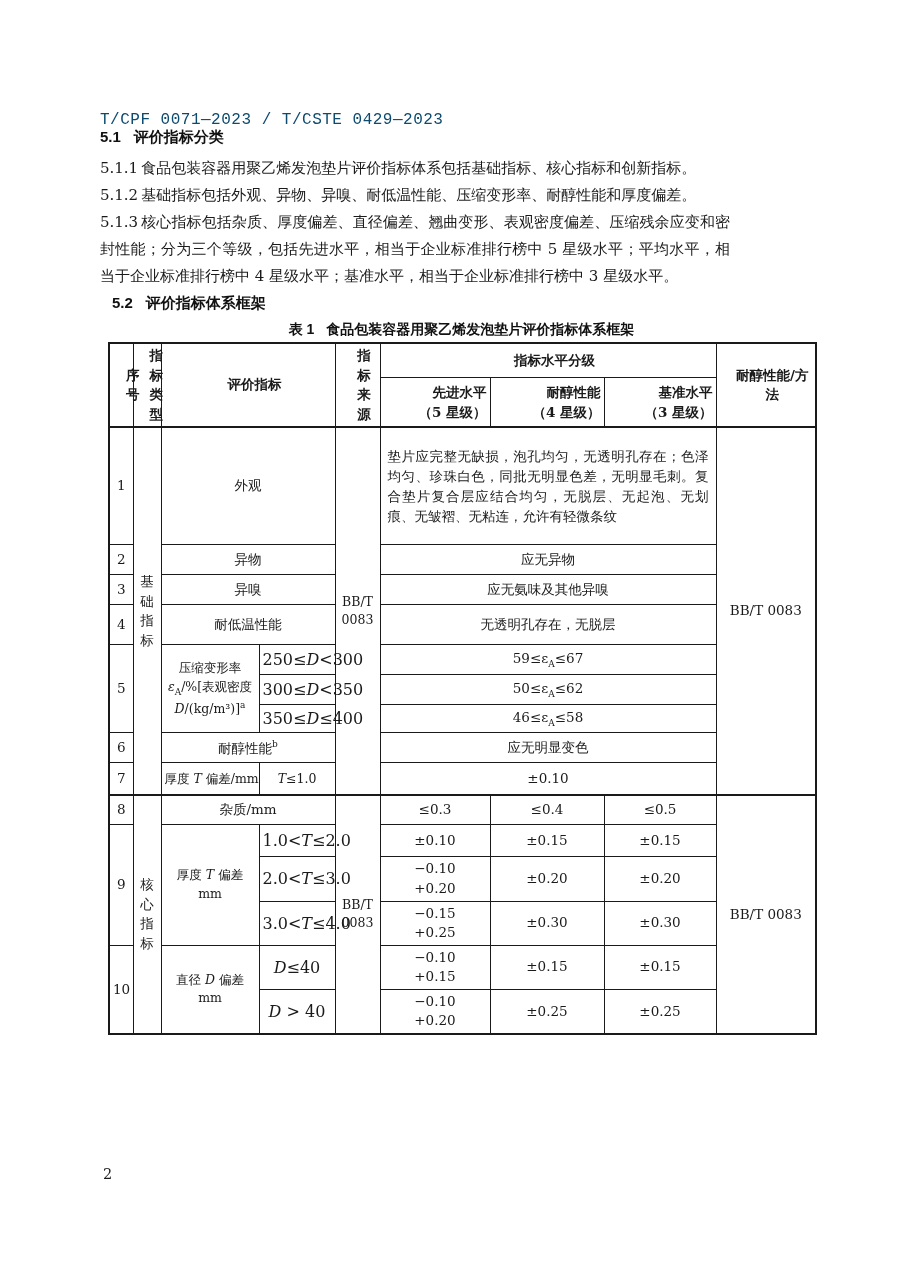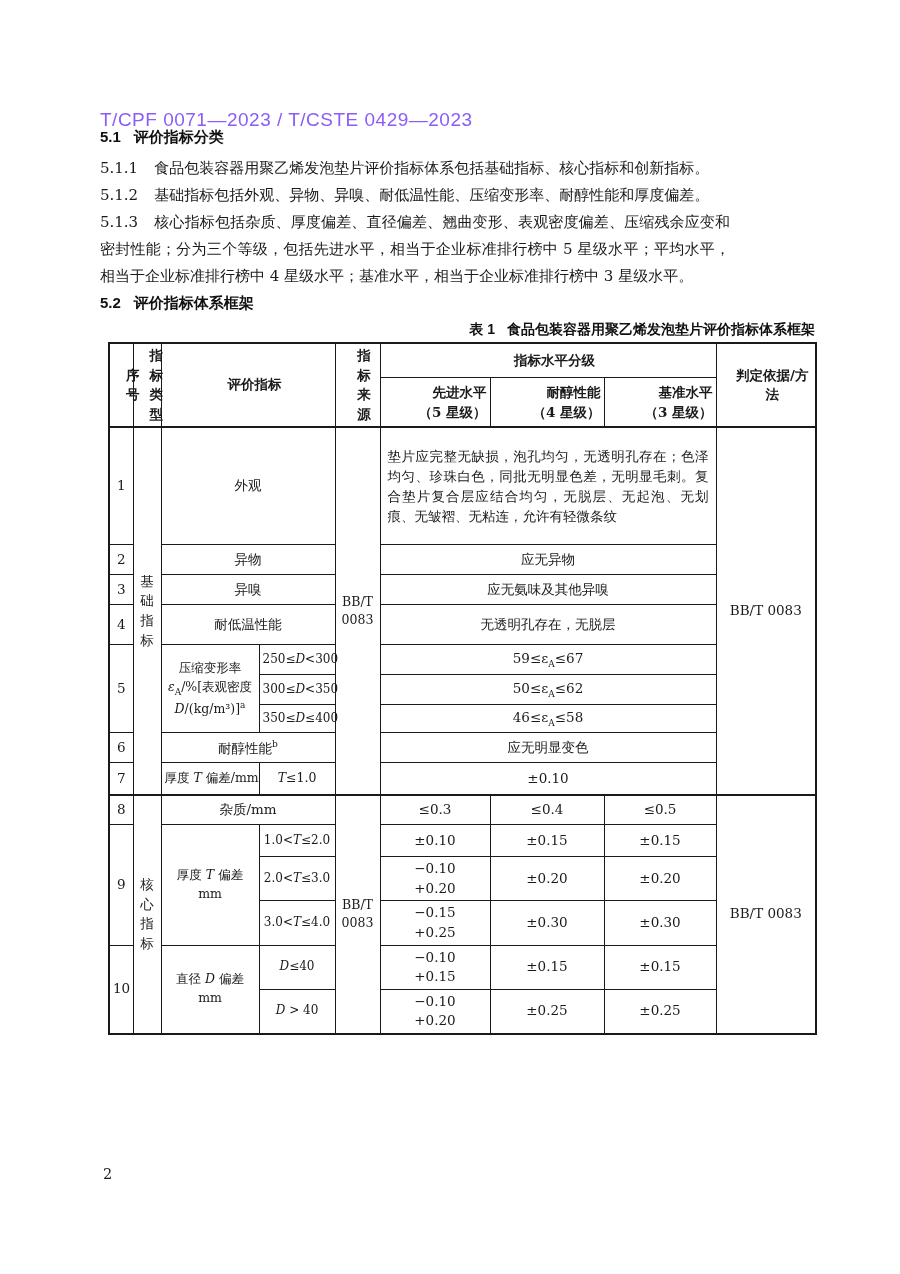--- a/index.html
+++ b/index.html
@@ -7,41 +7,41 @@
   .page {
     position:relative;
     width:900px; height:1274px;
     background:#ffffff;
     color:#1a1a1a;
     font-family:"DejaVu Serif","Liberation Serif",serif;
     overflow:hidden;
   }
   .content { padding:112px 85px 0 100px; width:815px; }
   .doc-number {
-    font-family:Liberation Sans, sans-serif;
-    font-size:19px; letter-spacing:0.5px; line-height:16px;
-    color:#8b5cf6;
+    font-family:Liberation Mono, monospace;
+    font-size:16px; letter-spacing:0.5px; line-height:16px;
+    color:#0c4a6e;
   }
   h2.sec {
     font-family:"Liberation Sans","DejaVu Sans",sans-serif;
     font-size:15.5px; font-weight:bold; line-height:17px;
     margin:23px 0 13px 0; color:#111;
   }
   h3.sec {
     font-family:"Liberation Sans","DejaVu Sans",sans-serif;
     font-size:15px; font-weight:bold; line-height:17px;
     margin:0 0 10px 0; color:#111;
   }
-  h3.sec.tight { margin-top:4px; }
+  h3.sec.tight { margin-top:4px;margin-left:12px; }
   .sec .num { margin-right:13px; }
   p.body { font-size:15px; line-height:27px; text-align:justify; }
-  p.body .pnum { margin-right:16px; }
+  p.body .pnum { margin-right:3px; }
   p.body.indent { text-indent:2em; }
   .caption {
-    width:707px; margin:10px 0 3px 8px; text-align:right;
+    width:707px; margin:10px 0 3px 8px; text-align:center;
     font-family:"Liberation Sans","DejaVu Sans",sans-serif;
     font-size:14px; font-weight:bold; color:#111;
   }
   .caption .cap-text { margin-left:12px; }
 
   table.t1 {
     margin-left:8px;
     width:707px; table-layout:fixed;
     border-collapse:collapse;
     border:2px solid #1a1a1a;
@@ -50,21 +50,21 @@
   .t1 th, .t1 td {
     border:1px solid #1a1a1a;
     text-align:center; vertical-align:middle;
     padding:2px 3px; line-height:1.45;
     font-weight:normal;
   }
   .t1 thead th { font-weight:bold;padding-left:16px; }
   .t1 thead { border-bottom:2px solid #1a1a1a; }
   .t1 tr.block-start td { border-top:2px solid #1a1a1a; }
   .t1 .small { font-size:12.5px; }
-  .t1 .xsmall { font-size:12px;margin-left:21px; }
+  .t1 .xsmall { font-size:16px;margin-left:21px; }
   .t1 .nowrap { white-space:nowrap; }
   .t1 .pre { white-space:pre-line; }
   .t1 td.req-long {
     text-align:justify; padding:18px 7px; line-height:20px; font-size:13.5px;
   }
   .t1 .ln { display:block; line-height:1.5; }
   .var { font-style:italic; font-family:"DejaVu Serif","Liberation Serif",serif; }
   .gvar { font-style:italic; }
   .t1 sub { font-size:9px; vertical-align:sub; }
   .t1 sup { font-size:9px; vertical-align:super; }
@@ -106,21 +106,21 @@
           <col style="width:112px">
           <col style="width:100px">
       </colgroup>
       <thead>
         <tr style="height:32px">
           <th rowspan="2">序号</th>
           <th rowspan="2">指标类型</th>
           <th rowspan="2" colspan="2">评价指标</th>
           <th rowspan="2">指标来源</th>
           <th colspan="3">指标水平分级</th>
-          <th rowspan="2">判定依据/方法</th>
+          <th rowspan="2">耐醇性能/方法</th>
         </tr>
         <tr style="height:40px">
           <th>
               <span class="hdr-sub">先进水平</span>
               <span class="hdr-sub">（5 星级）</span>
             </th>
           <th>
               <span class="hdr-sub">耐醇性能</span>
               <span class="hdr-sub">（4 星级）</span>
             </th>

